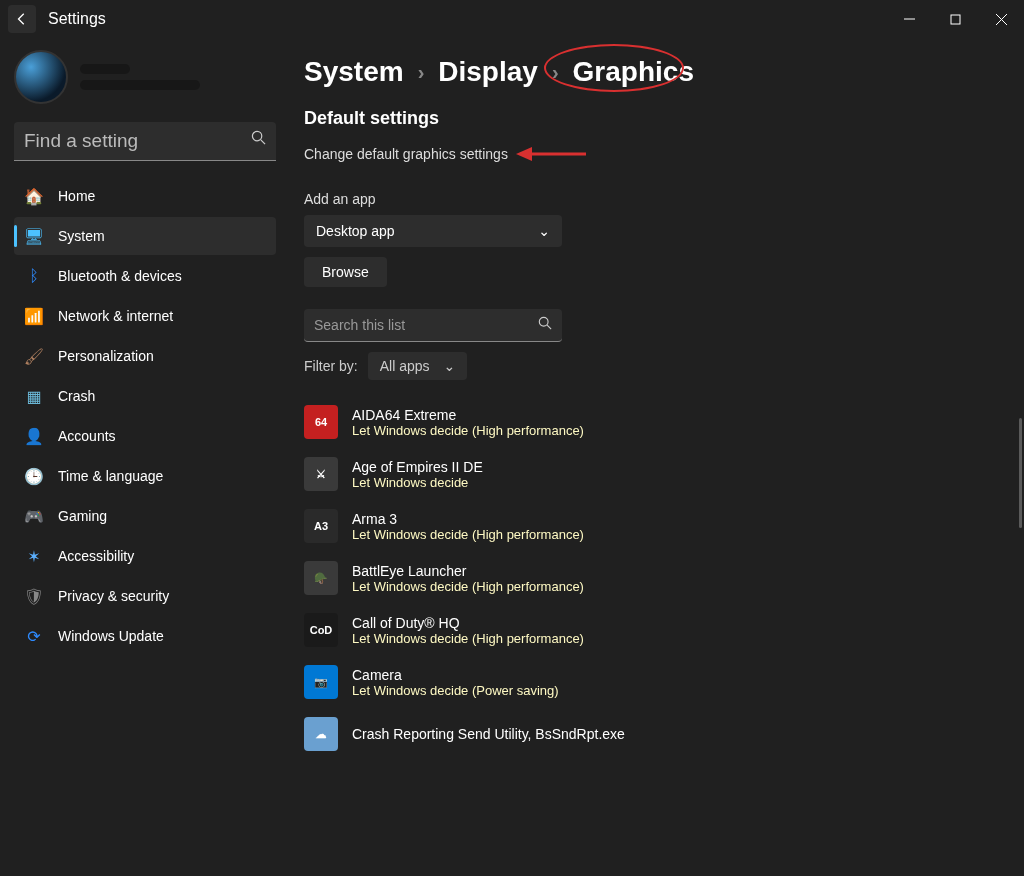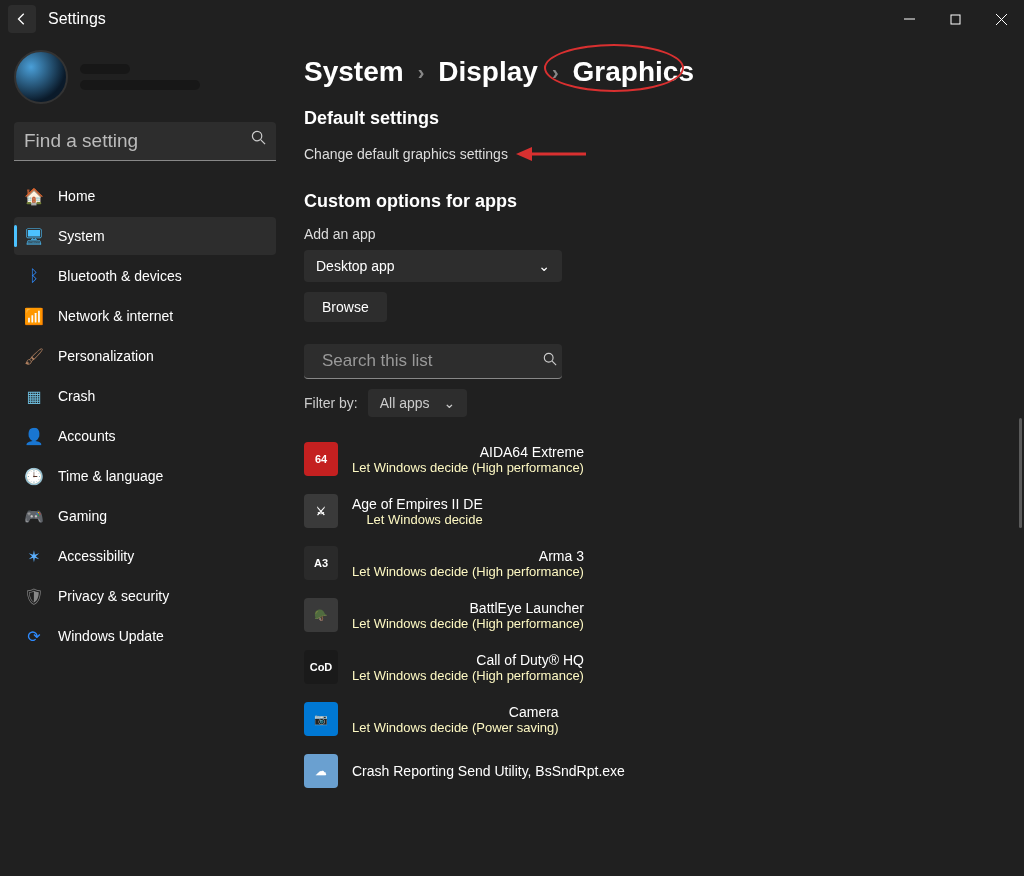--- a/index.html
+++ b/index.html
@@ -42,27 +42,27 @@
 .section-title { font-size: 18px; font-weight: 600; margin-bottom: 14px; }
 .link-row { font-size: 14px; color: #ddd; margin-bottom: 26px; cursor: pointer; display: flex; align-items: center; gap: 8px; }
 .arrow-svg { width: 70px; height: 22px; }
 
 .subtitle { font-size: 14px; color: #ddd; margin-bottom: 8px; }
 .dropdown { background: #2d2d2d; border-radius: 4px; padding: 8px 12px; width: 258px; display: flex; justify-content: space-between; align-items: center; font-size: 14px; cursor: pointer; margin-bottom: 10px; }
 .btn { background: #2d2d2d; border-radius: 4px; padding: 7px 18px; font-size: 14px; display: inline-block; cursor: pointer; margin-bottom: 22px; }
 
 .desc { font-size: 14px; color: #ccc; max-width: 400px; margin-bottom: 12px; line-height: 1.4; }
 .list-search { background: #2d2d2d; border-radius: 4px; border-bottom: 1px solid #888; width: 258px; display: flex; align-items: center; padding: 7px 10px; margin-bottom: 10px; }
-.list-search input { background: transparent; border: none; color: #fff; flex: 1; font-size: 17px; outline: none; margin-left: 8px; }
+.list-search input { background: transparent; border: none; color: #fff; flex: 1; font-size: 14px; outline: none; }
 .list-search input::placeholder { color: #999; }
 
 .filter-row { display: flex; align-items: center; gap: 10px; font-size: 14px; color: #ccc; margin-bottom: 16px; }
 .filter-drop { background: #2d2d2d; border-radius: 4px; padding: 6px 12px; display: flex; align-items: center; gap: 14px; cursor: pointer; }
 
-.app-list { list-style: none; text-align: right; }
+.app-list { list-style: none; }
 .app-item { display: flex; align-items: center; gap: 14px; padding: 9px 0; cursor: pointer; }
 .app-icon { width: 34px; height: 34px; border-radius: 4px; display: flex; align-items: center; justify-content: center; font-size: 11px; font-weight: bold; color: #fff; }
 .app-info .aname { font-size: 14px; color: #fff; }
 .app-info .asub { font-size: 13px; color: #fef9c3; }
 
 .i-home { color: #f5a623; }
 .i-system { color: #4cc2ff; }
 .i-bt { color: #2e8bff; }
 .i-net { color: #3da9e0; }
 .i-pers { color: #b08060; }
@@ -186,21 +186,20 @@
 
     <div class="section-title">Default settings</div>
     <div class="link-row">
       <span>Change default graphics settings</span>
       <svg class="arrow-svg" viewBox="0 0 70 22">
         <line x1="70" y1="11" x2="12" y2="11" stroke="#d93030" stroke-width="3"></line>
         <polygon points="0,11 16,4 16,18" fill="#d93030"></polygon>
       </svg>
     </div>
 
-    <div class="section-title">Custom options for apps</div>
     <div class="subtitle">Add an app</div>
     <div class="dropdown">
       <span>Desktop app</span>
       <span>⌄</span>
     </div>
     <div class="btn">Browse</div>
 
     <div class="list-search">
       <input type="text" placeholder="Search this list" style="">
       <span>

